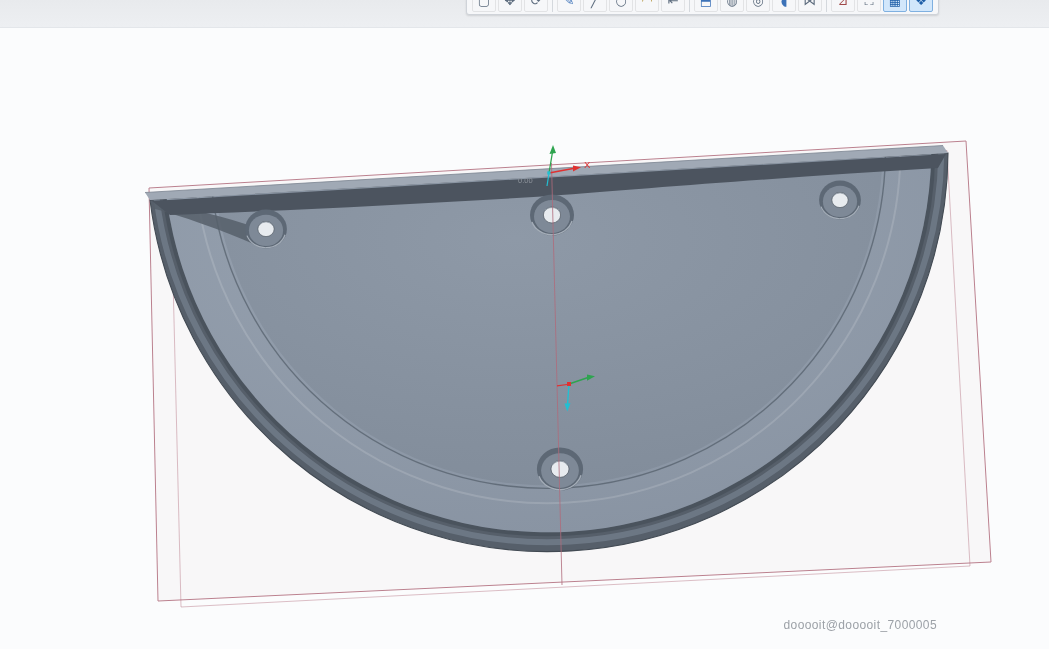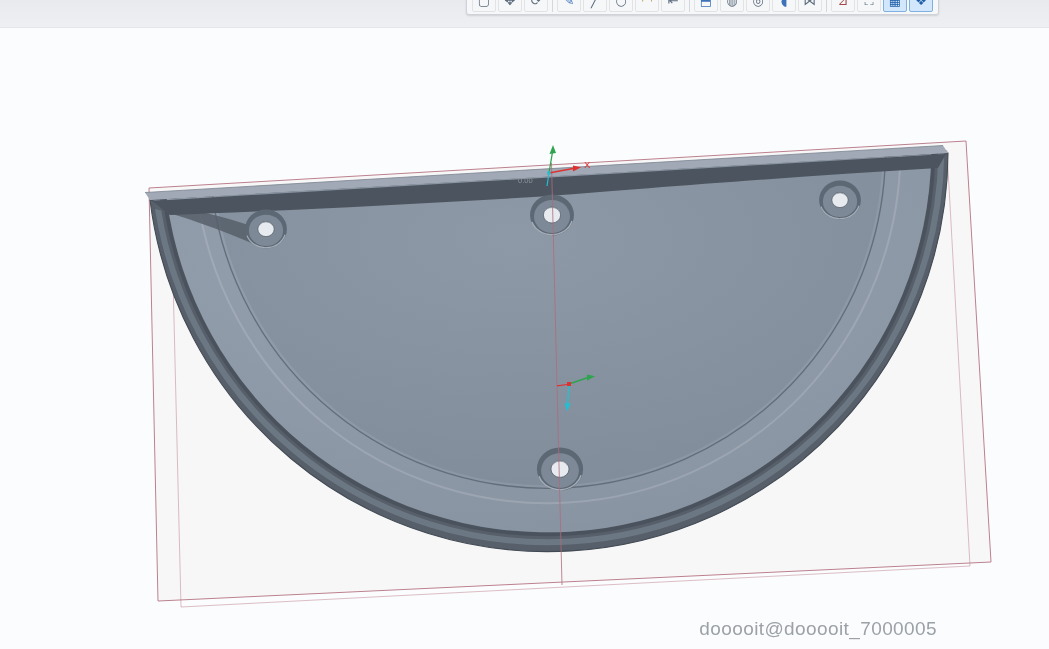--- a/index.html
+++ b/index.html
@@ -12,21 +12,21 @@
     background:linear-gradient(#e8eaed,#edeff2);border-bottom:1px solid #e3e6ea;z-index:1;}
   .viewport{position:absolute;left:0;top:0;width:1049px;height:649px;z-index:2;}
   .toolbar{position:absolute;left:466px;top:-15px;z-index:5;display:flex;align-items:flex-end;
     background:#f6f7f9;border:1px solid #cfd3d9;border-radius:3px;padding:2px 4px;
     box-shadow:0 1px 2px rgba(0,0,0,0.12);}
   .tbtn{width:24px;height:24px;margin:0 1px;border:1px solid rgba(0,0,0,0.08);border-radius:2px;
     background:transparent;display:flex;align-items:center;justify-content:center;
     font-size:13px;line-height:1;padding:0;cursor:pointer;font-family:"DejaVu Sans",sans-serif;}
   .tbtn.active{background:#d2e7fb;border-color:#7fb0e0;}
   .tbsep{width:1px;height:20px;background:#d4d8dd;margin:0 3px;}
-  .watermark{position:absolute;top:618px;right:112px;z-index:4;font-size:19px;
+  .watermark{position:absolute;top:618px;right:112px;z-index:4;font-size:12px;
     color:var(--watermark);letter-spacing:0.4px;white-space:nowrap;margin-left:24px;}
   svg text{font-family:"Liberation Sans",sans-serif;}
 </style>
 </head>
 <body>
 
 <div class="topstrip"></div>
 
 <div class="toolbar">
   <div style="display:flex;align-items:flex-end">

